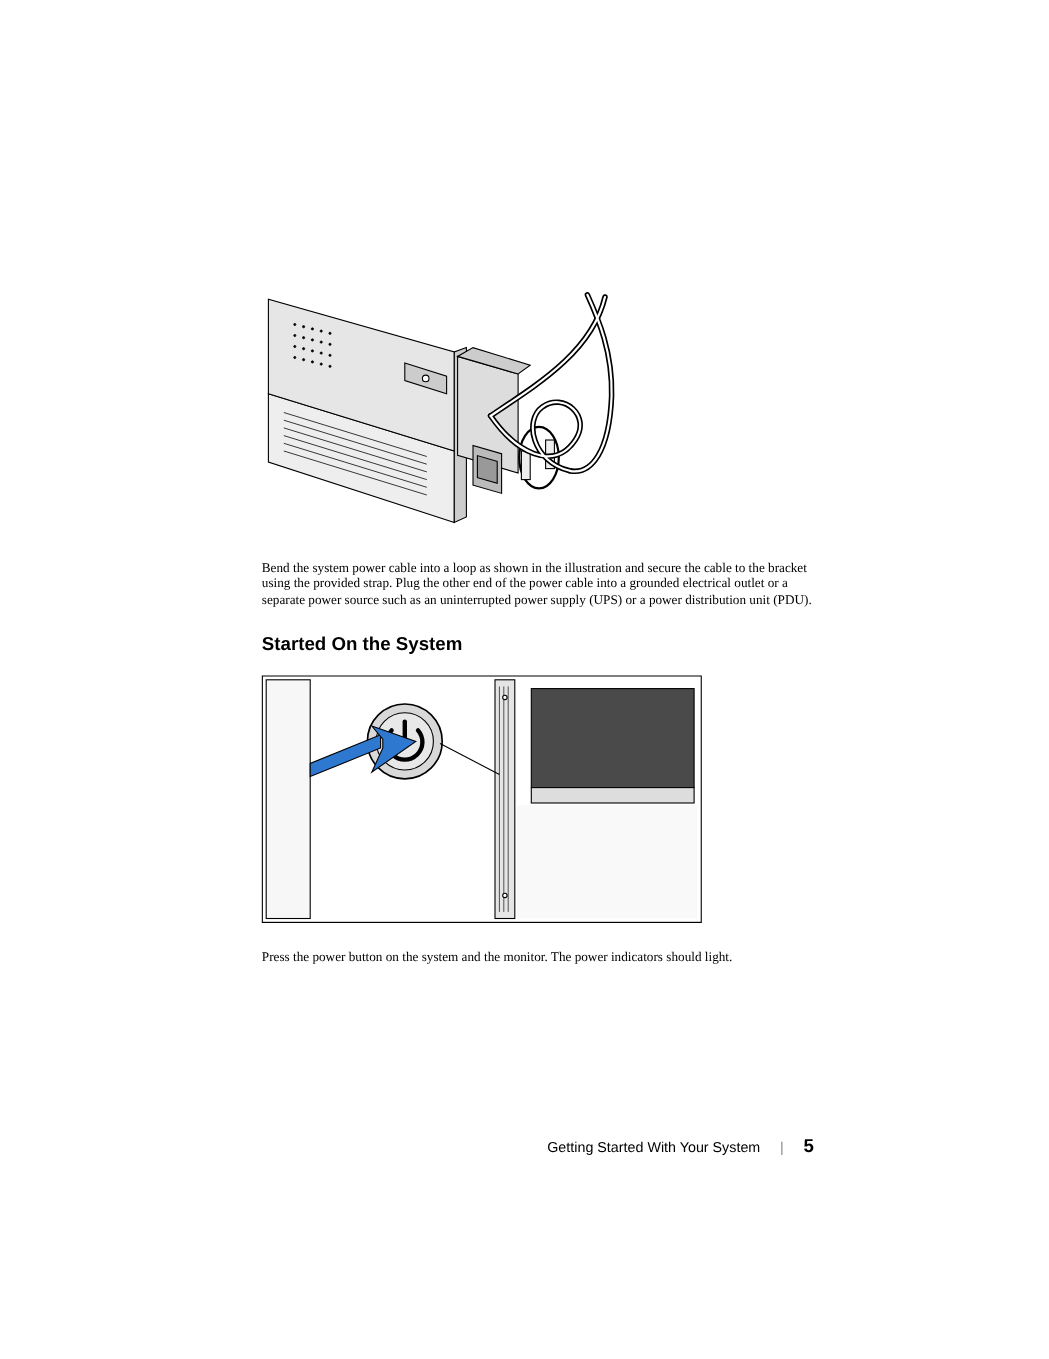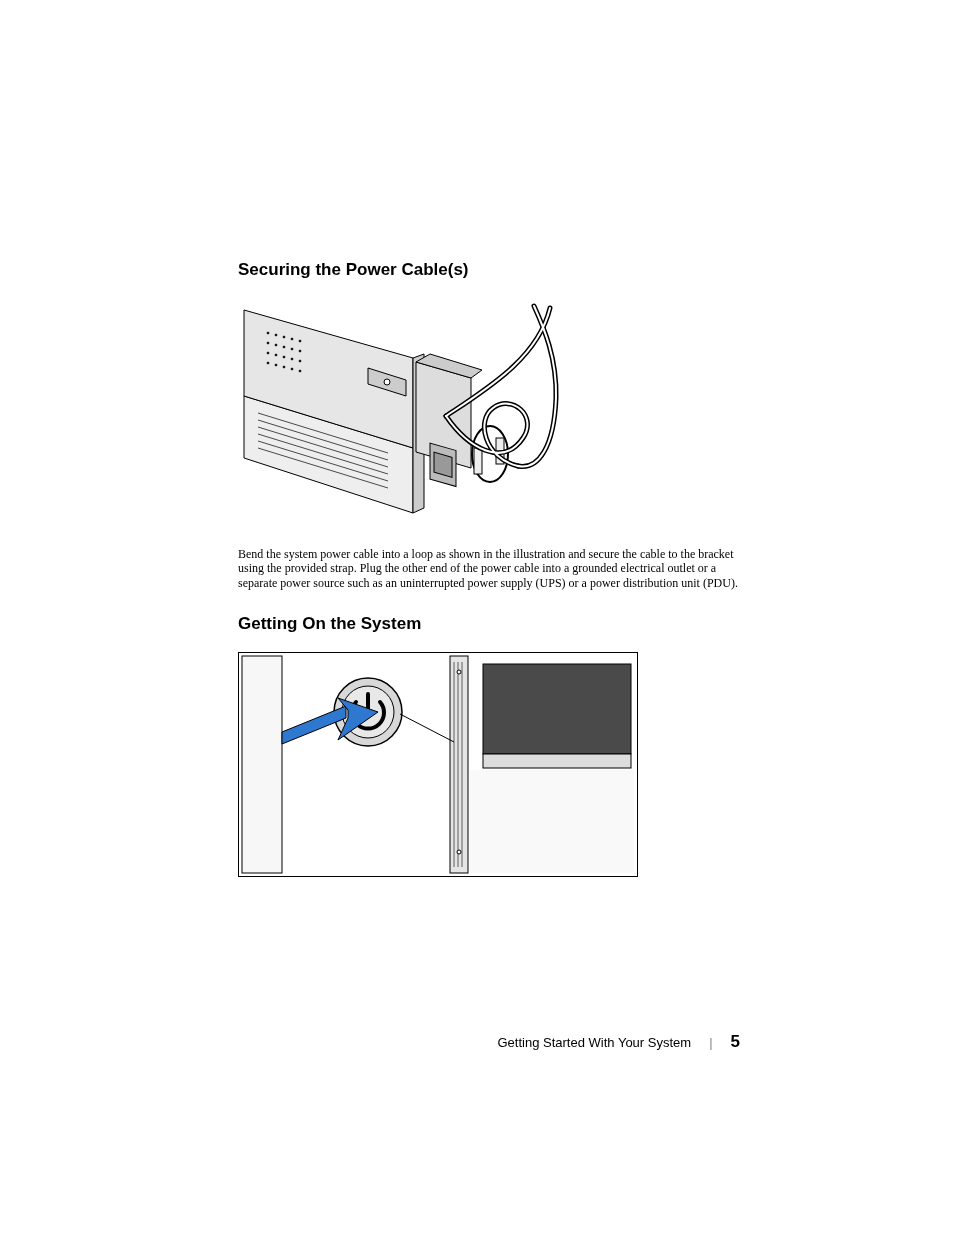--- a/index.html
+++ b/index.html
@@ -51,21 +51,20 @@
   .footer .page-num {
     font-weight: 700;
     font-size: 17px;
   }
 </style>
 </head>
 <body>
 
 <div class="page">
 
-  <h3 class="heading">Securing the Power Cable(s)</h3>
 
   <div class="figure">
     <svg width="330" height="225" viewBox="0 0 330 225" aria-label="Illustration of power cable looped and secured to bracket on rear of rack-mounted system">
 
       <polygon points="6,98 175,150 175,215 6,160" fill="#eee" stroke="#000" stroke-width="1"></polygon>
       <polygon points="6,98 175,150 175,60 6,12" fill="#e6e6e6" stroke="#000" stroke-width="1"></polygon>
       <polygon points="175,60 175,215 186,210 186,56" fill="#ccc" stroke="#000" stroke-width="1"></polygon>
 
       <g stroke="#000" stroke-width="0.7">
         <line x1="20" y1="115" x2="150" y2="155"></line>
@@ -124,21 +123,21 @@
         <path d="M 280 168 C 300 172, 316 150, 318 100 C 319 60, 306 30, 296 8"></path>
       </g>
 
       <polygon points="130,70 168,82 168,98 130,86" fill="#ccc" stroke="#000" stroke-width="1"></polygon>
       <circle cx="149" cy="84" r="3" fill="#fff" stroke="#000"></circle>
     </svg>
   </div>
 
   <p class="body-text">Bend the system power cable into a loop as shown in the illustration and secure the cable to the bracket using the provided strap. Plug the other end of the power cable into a grounded electrical outlet or a separate power source such as an uninterrupted power supply (UPS) or a power distribution unit (PDU).</p>
 
-  <h3 class="heading">Getting On the System</h3>
+  <h3 class="heading">Started On the System</h3>
 
   <div class="figure">
     <svg width="400" height="225" viewBox="0 0 400 225" aria-label="Illustration of pressing the power button on the system front panel">
 
       <rect x="0" y="0" width="400" height="225" fill="none" stroke="#000" stroke-width="2"></rect>
 
       <rect x="4" y="4" width="40" height="217" fill="#f7f7f7" stroke="#000" stroke-width="1"></rect>
 
       <rect x="212" y="4" width="18" height="217" fill="#e5e5e5" stroke="#000" stroke-width="1"></rect>
       <g stroke="#000" stroke-width="0.6">
@@ -166,20 +165,21 @@
 
       <g>
         <polygon points="44,92 108,66 108,54 44,80" fill="#2f78d0" stroke="#000" stroke-width="1"></polygon>
         <polygon points="100,46 140,60 100,88 110,66 110,58" fill="#2f78d0" stroke="#000" stroke-width="1"></polygon>
       </g>
 
       <line x1="162" y1="62" x2="216" y2="90" stroke="#000" stroke-width="1"></line>
     </svg>
   </div>
 
+  <p class="body-text">Press the power button on the system and the monitor. The power indicators should light.</p>
 
   <div class="footer">
     <span>Getting Started With Your System</span>
     <span class="sep">|</span>
     <span class="page-num">5</span>
   </div>
 
 </div>
 
 </body></html>

